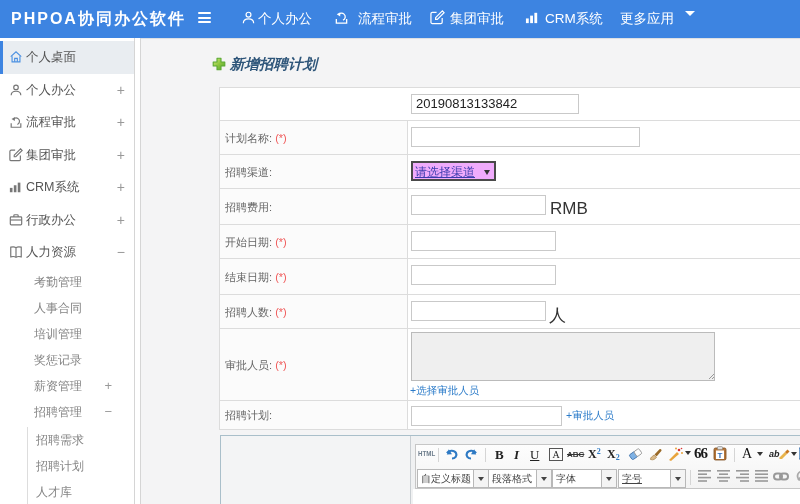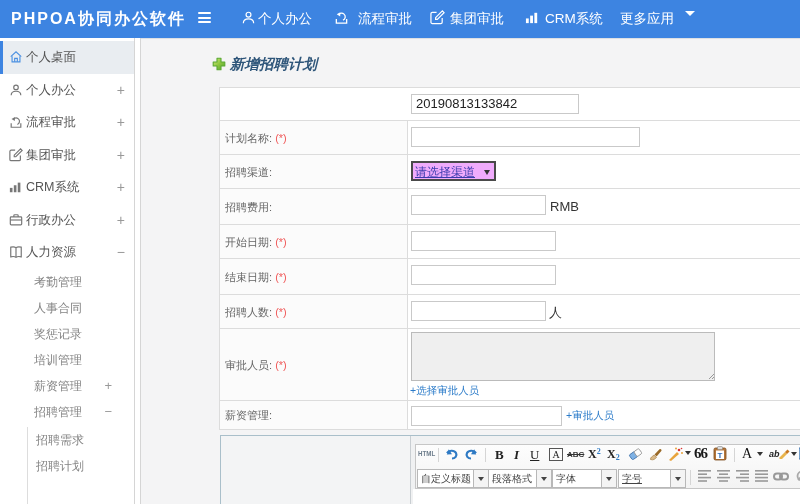--- a/index.html
+++ b/index.html
@@ -33,21 +33,21 @@
 #title{left:230px;top:51px;height:26px;line-height:26px;font-size:14.5px;font-weight:bold;color:#2f567a;font-style:italic;}
 #plus{left:212px;top:57px;}
 
 .row{position:absolute;left:219px;width:586px;border:1px solid #dcdcdc;border-top:none;background:#fff;}
 .row.first{border-top:1px solid #dcdcdc;}
 .lab{position:absolute;left:0;top:0;bottom:0;width:187px;border-right:1px solid #dcdcdc;background:#fbfbfb;color:#666;font-size:11px;}
 .lab span{position:absolute;left:5px;top:50%;margin-top:-7px;white-space:nowrap;}
 .lab i{font-style:normal;color:#f05a5a;}
 .fld{position:absolute;left:188px;top:0;right:0;bottom:0;background:#fff;}
 .inp{position:absolute;border:1px solid #c9c9c9;background:#fff;height:18px;}
-.aft{position:absolute;font-size:13px;color:#333;}
+.aft{position:absolute;font-size:17px;color:#333;}
 .lnk{color:#2b7bc9;font-size:10.5px;}
 
 #edrow{left:220px;top:435px;width:585px;height:70px;border:1px solid #a9bfca;border-bottom:none;background:#f0f1f2;}
 #edlab{position:absolute;left:0;top:0;width:189px;height:70px;border-right:1px solid #c9ced2;background:#f3f4f5;}
 #toolbar{position:absolute;left:194px;top:8px;width:392px;height:43px;border:1px solid #c6c6c6;background:linear-gradient(#fdfdfd,#f3f3f3);}
 #edwhite{position:absolute;left:192px;top:53px;width:397px;height:17px;background:#fff;}
 .tsep{position:absolute;width:1px;background:#d5d5d5;}
 .ddl{position:absolute;height:17px;border:1px solid #b8b8b8;background:#fff;font-size:10px;color:#444;line-height:17px;}
 .ddl .cap{position:absolute;right:0;top:0;bottom:0;width:14px;border-left:1px solid #b8b8b8;background:#f4f4f4;}
 .ddl .cap:after{content:"";position:absolute;left:4px;top:7px;border:3px solid transparent;border-top:4px solid #444;}
@@ -159,27 +159,28 @@
         <svg width="14" height="14" viewBox="0 0 16 16" fill="none" stroke="#777" stroke-width="1.35">
           <path d="M8 3C6.5 2 4 2 2 2.5v11C4 13 6.5 13 8 14c1.5-1 4-1 6-.5v-11C12 2 9.5 2 8 3z"></path>
           <path d="M8 3v11"></path>
         </svg>
       </span>
       <span class="tx">人力资源</span>
       <span class="pm">−</span>
     </div>
   <div class="s2">考勤管理</div>
   <div class="s2">人事合同</div>
+  <div class="s2">培训管理</div>
   <div class="s2">奖惩记录</div>
-  <div class="s2">培训管理</div>
   <div class="s2">薪资管理<span class="pm">+</span></div>
   <div class="s2">招聘管理<span class="pm">−</span></div>
   <div style="height:2px"></div>
   <div class="s3">招聘需求</div>
   <div class="s3">招聘计划</div>
+  <div class="s3">人才库</div>
 </div>
 <div class="abs" id="strip"></div>
 <div class="abs" id="l3line"></div>
 
 <div class="abs" id="plus"><svg width="14" height="14" viewBox="0 0 14 14">
       <defs>
         <linearGradient id="gp" x1="0" y1="0" x2="1" y2="1">
           <stop offset="0" stop-color="#d4ec7a"></stop>
           <stop offset=".5" stop-color="#8dc63f"></stop>
           <stop offset="1" stop-color="#4da32f"></stop>
@@ -251,21 +252,21 @@
   <div class="fld">
     <div style="position:absolute;left:3px;top:3px;width:302px;height:47px;border:1px solid #bbb;background:#efefef;"></div>
     <svg style="position:absolute;left:300px;top:44px;" width="7" height="7">
         <path d="M6 1 1 6 M6 4 4 6" stroke="#999" stroke-width="1" fill="none"></path>
       </svg>
     <span class="lnk" style="position:absolute;left:2px;top:55px;">+选择审批人员</span>
   </div>
 </div>
 <div class="row" style="top:401px;height:28px;">
   <div class="lab">
-      <span>薪资管理:</span>
+      <span>招聘计划:</span>
     </div>
   <div class="fld">
       <div class="inp" style="left:3px;top:5px;width:149px;"></div>
       <span class="lnk" style="position:absolute;left:158px;top:8px;">+审批人员</span>
     </div>
 </div>
 
 <div class="abs" id="edrow">
   <div id="edlab"></div>
   <div id="toolbar">

